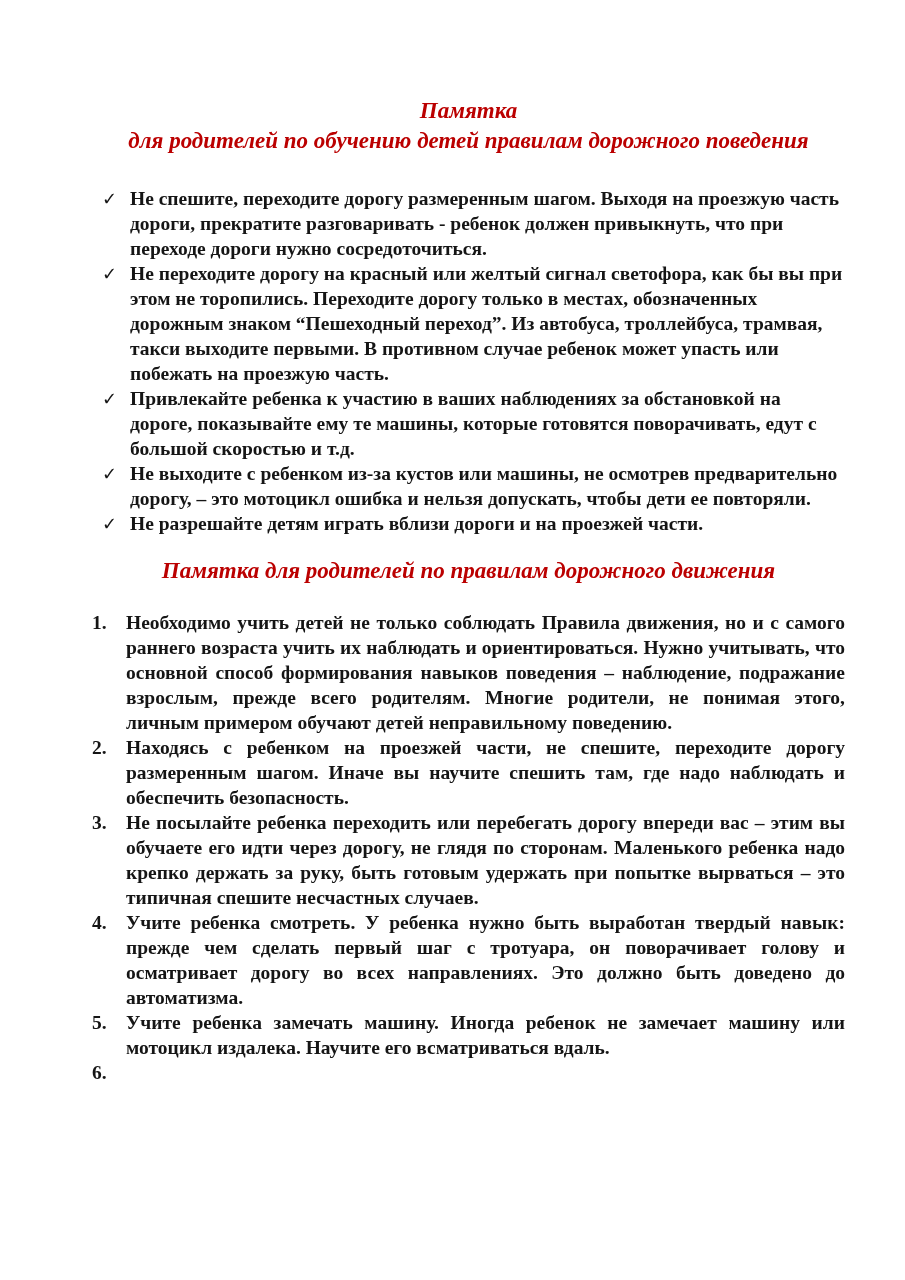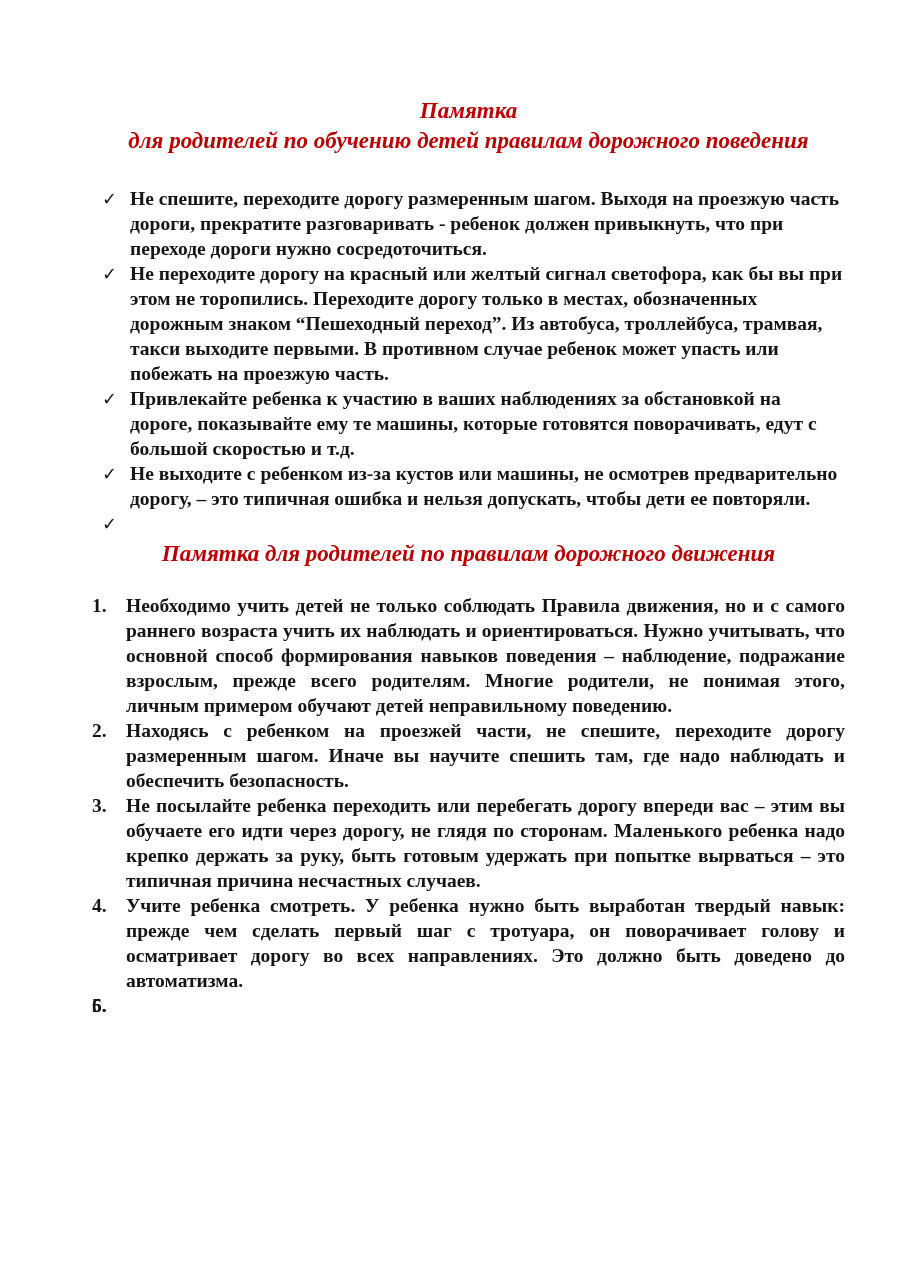--- a/index.html
+++ b/index.html
@@ -40,21 +40,21 @@
   }
   .check-glyph {
     position: absolute;
     left: 10px;
     top: 0;
     font-weight: normal;
     font-family: "DejaVu Sans", sans-serif;
     font-size: 18px;
   }
   .section-heading {
-    margin-top: 28px;
+    margin-top: 20px;
     color: #bb0000;
     font-weight: bold;
     font-style: italic;
     text-align: center;
     font-size: 23px;
     line-height: 30px;
   }
   .num-list {
     list-style: none;
     margin-top: 24px;
@@ -91,47 +91,49 @@
     <li>
       <span class="check-glyph">✓</span>
       <span>Не переходите дорогу на красный или желтый сигнал светофора, как бы вы при этом не торопились. Переходите дорогу только в местах, обозначенных дорожным знаком “Пешеходный переход”. Из автобуса, троллейбуса, трамвая, такси выходите первыми. В противном случае ребенок может упасть или побежать на проезжую часть.</span>
     </li>
     <li>
       <span class="check-glyph">✓</span>
       <span>Привлекайте ребенка к участию в ваших наблюдениях за обстановкой на дороге, показывайте ему те машины, которые готовятся поворачивать, едут с большой скоростью и т.д.</span>
     </li>
     <li>
       <span class="check-glyph">✓</span>
-      <span>Не выходите с ребенком из-за кустов или машины, не осмотрев предварительно дорогу, – это типичная ошибка и нельзя допускать, чтобы дети ее повторяли.</span>
+      <span>Не выходите с ребенком из-за кустов или машины, не осмотрев предварительно дорогу, – это мотоцикл ошибка и нельзя допускать, чтобы дети ее повторяли.</span>
     </li>
     <li>
       <span class="check-glyph">✓</span>
+      <span>Не разрешайте детям играть вблизи дороги и на проезжей части.</span>
     </li>
   </ul>
 
   <div class="section-heading">Памятка для родителей по правилам дорожного движения</div>
 
   <ol class="num-list">
     <li>
       <span class="num-label">1.</span>
       <span>Необходимо учить детей не только соблюдать Правила движения, но и с самого раннего возраста учить их наблюдать и ориентироваться. Нужно учитывать, что основной способ формирования навыков поведения – наблюдение, подражание взрослым, прежде всего родителям. Многие родители, не понимая этого, личным примером обучают детей неправильному поведению.</span>
     </li>
     <li>
       <span class="num-label">2.</span>
       <span>Находясь с ребенком на проезжей части, не спешите, переходите дорогу размеренным шагом. Иначе вы научите спешить там, где надо наблюдать и обеспечить безопасность.</span>
     </li>
     <li>
       <span class="num-label">3.</span>
-      <span>Не посылайте ребенка переходить или перебегать дорогу впереди вас – этим вы обучаете его идти через дорогу, не глядя по сторонам. Маленького ребенка надо крепко держать за руку, быть готовым удержать при попытке вырваться – это типичная причина несчастных случаев.</span>
+      <span>Не посылайте ребенка переходить или перебегать дорогу впереди вас – этим вы обучаете его идти через дорогу, не глядя по сторонам. Маленького ребенка надо крепко держать за руку, быть готовым удержать при попытке вырваться – это типичная спешите несчастных случаев.</span>
     </li>
     <li>
       <span class="num-label">4.</span>
       <span>Учите ребенка смотреть. У ребенка нужно быть выработан твердый навык: прежде чем сделать первый шаг с тротуара, он поворачивает голову и осматривает дорогу во всех направлениях. Это должно быть доведено до автоматизма.</span>
     </li>
     <li>
       <span class="num-label">5.</span>
+      <span>Учите ребенка замечать машину. Иногда ребенок не замечает машину или мотоцикл издалека. Научите его всматриваться вдаль.</span>
     </li>
     <li>
       <span class="num-label">6.</span>
     </li>
   </ol>
 
 </div>
 
 </body></html>

